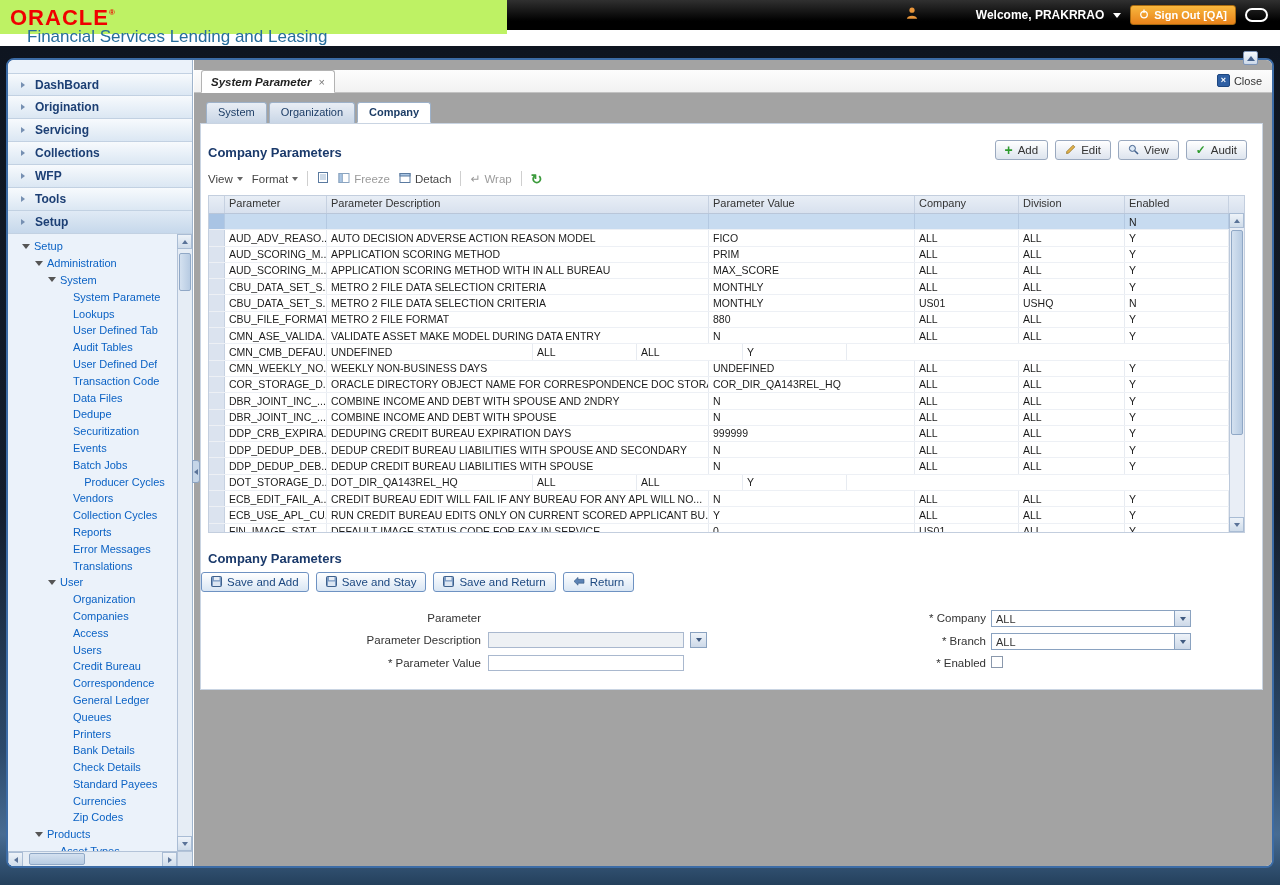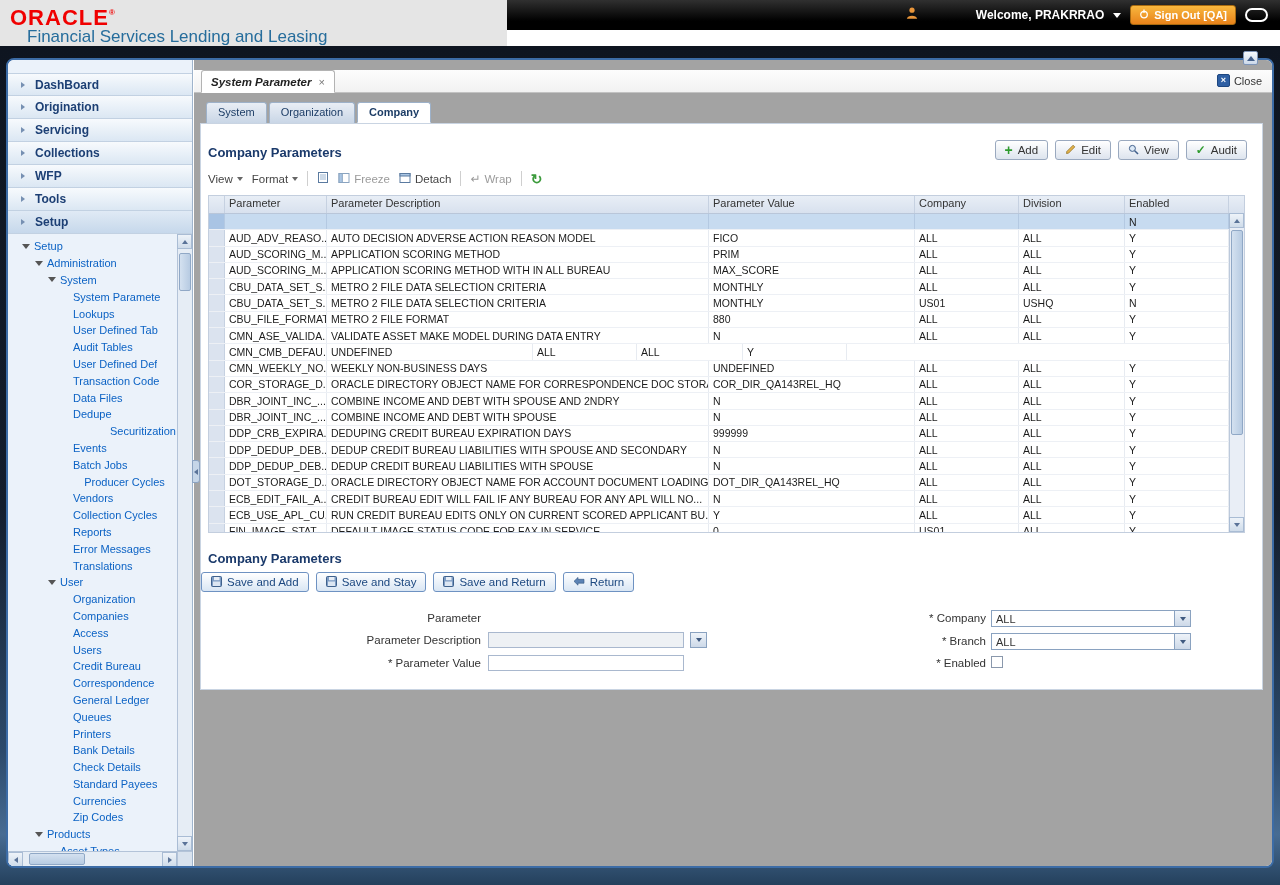--- a/index.html
+++ b/index.html
@@ -4,21 +4,21 @@
 <style>
   * { margin:0; padding:0; box-sizing:border-box; }
   body { font-family:"Liberation Sans", sans-serif; }
   .page { position:relative; width:1280px; height:885px; overflow:hidden; background:#0d1420; }
 
   
   .top { position:absolute; top:0; left:0; width:100%; height:46px; background:#fff; z-index:10; }
   .black-bar { position:absolute; top:0; left:0; width:100%; height:30px;
     background:linear-gradient(#303030,#000 70%); display:flex; align-items:center;
     justify-content:flex-end; gap:9px; padding-right:12px; }
-  .logo-box { position:absolute; top:0; left:0; width:507px; height:46px; background:#e5e5e5; z-index:2; }
+  .logo-box { position:absolute; top:0; left:0; width:507px; height:34px; background:#bef264; z-index:2; }
   .logo { margin:2px 0 0 10px; font-size:22px; font-weight:bold; color:#f00000; letter-spacing:1px; line-height:22px; }
   .logo sup { font-size:8px; vertical-align:10px; }
   .app-title { margin:-2px 0 6px 27px; font-size:17px; color:#266d9c; }
   .welcome { color:#fff; font-weight:bold; font-size:12px; cursor:pointer;margin-left:48px; }
   .caret-w { width:0; height:0; border-left:4px solid transparent; border-right:4px solid transparent; border-top:5px solid #fff; cursor:pointer; }
   .signout { display:flex; align-items:center; gap:5px; height:20px; padding:0 8px;
     background:linear-gradient(#f8b73e,#e8821a); border:1px solid #a86a10; border-radius:3px;
     color:#fff; font-weight:bold; font-size:11px; cursor:pointer; }
   .capsule { width:23px; height:14px; border:2px solid #fff; border-radius:8px; }
 
@@ -236,21 +236,21 @@
                 <span class="tlabel">Transaction Code</span>
               </div>
               <div class="tree-node" style="padding-left: 39px;">
                 <span class="tw-sp"></span>
                 <span class="tlabel">Data Files</span>
               </div>
               <div class="tree-node" style="padding-left: 39px;">
                 <span class="tw-sp"></span>
                 <span class="tlabel">Dedupe</span>
               </div>
-              <div class="tree-node" style="padding-left: 39px; justify-content: flex-end;">
+              <div class="tree-node" style="padding-left: 39px;">
                 <span class="tw-sp"></span>
                 <span class="tlabel">Securitization</span>
               </div>
               <div class="tree-node" style="padding-left: 39px;">
                 <span class="tw-sp"></span>
                 <span class="tlabel">Events</span>
               </div>
               <div class="tree-node" style="padding-left: 39px;">
                 <span class="tw-sp"></span>
                 <span class="tlabel">Batch Jobs</span>
@@ -611,21 +611,20 @@
                   <div class="gc w0">DDP_DEDUP_DEB...</div>
                   <div class="gc w1">DEDUP CREDIT BUREAU LIABILITIES WITH SPOUSE</div>
                   <div class="gc w2">N</div>
                   <div class="gc w3">ALL</div>
                   <div class="gc w4">ALL</div>
                   <div class="gc w5">Y</div>
                 </div>
                 <div class="g-row">
                   <div class="gc selc"></div>
                   <div class="gc w0">DOT_STORAGE_D...</div>
-                  <div class="gc w1">ORACLE DIRECTORY OBJECT NAME FOR ACCOUNT DOCUMENT LOADING</div>
                   <div class="gc w2">DOT_DIR_QA143REL_HQ</div>
                   <div class="gc w3">ALL</div>
                   <div class="gc w4">ALL</div>
                   <div class="gc w5">Y</div>
                 </div>
                 <div class="g-row">
                   <div class="gc selc"></div>
                   <div class="gc w0">ECB_EDIT_FAIL_A...</div>
                   <div class="gc w1">CREDIT BUREAU EDIT WILL FAIL IF ANY BUREAU FOR ANY APL WILL NO...</div>
                   <div class="gc w2">N</div>

